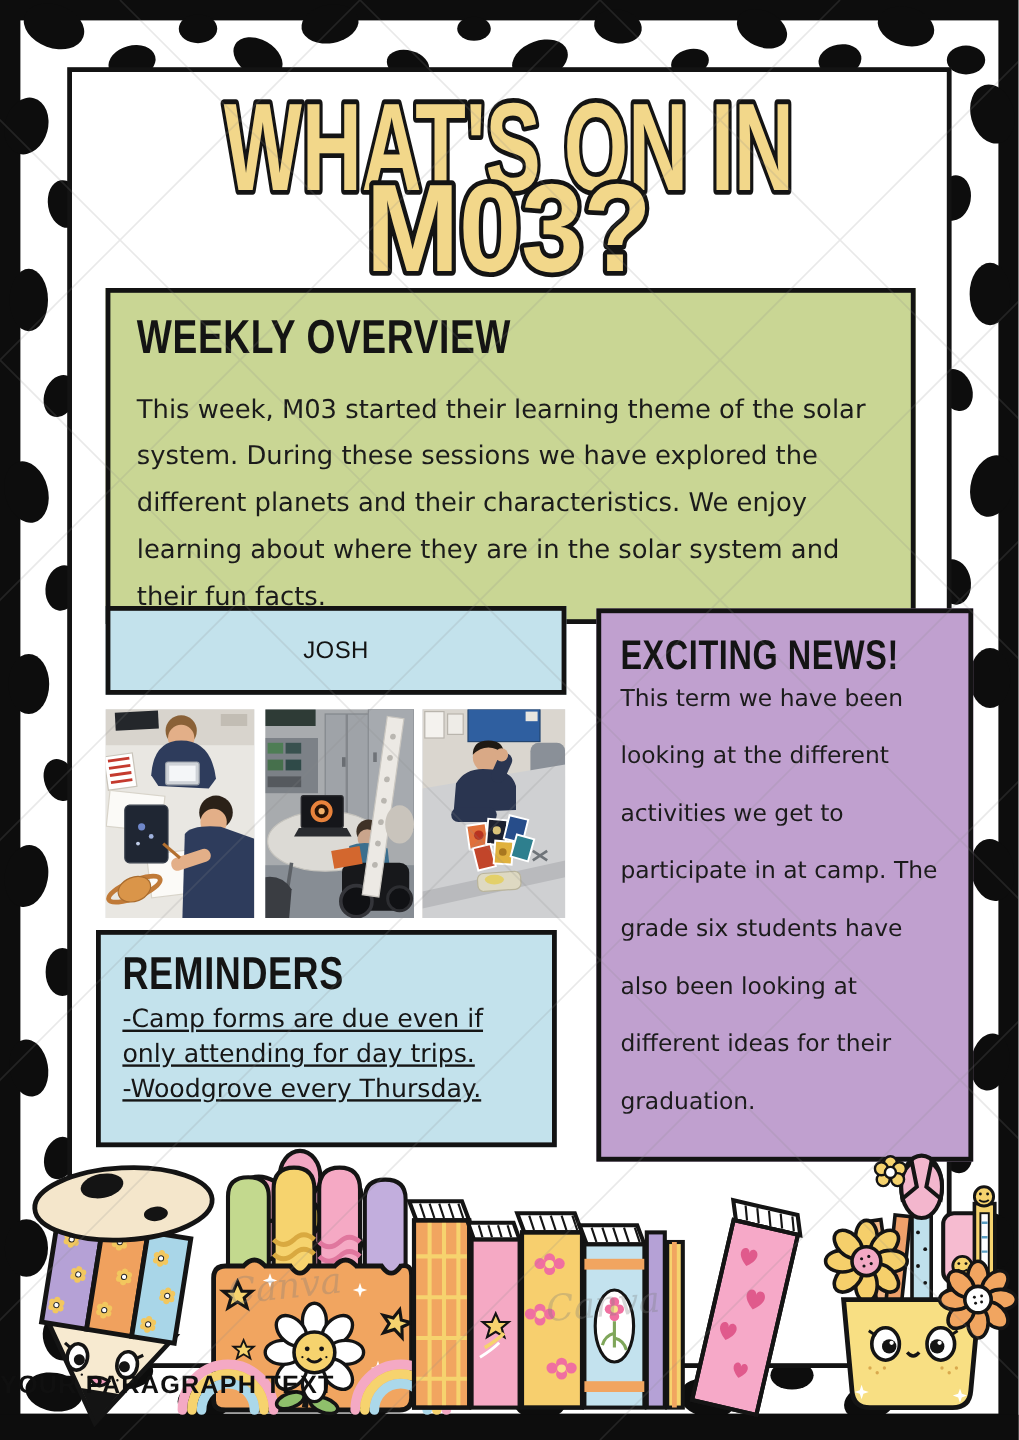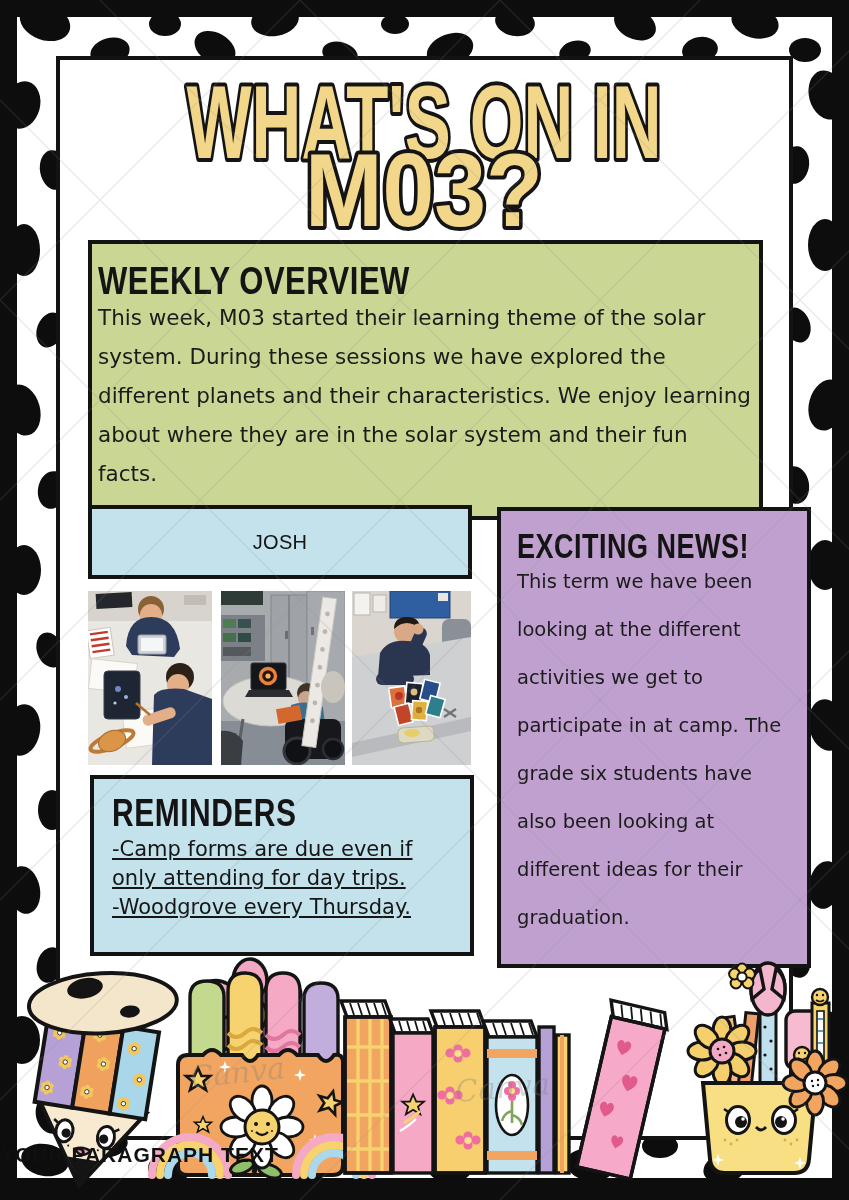--- a/index.html
+++ b/index.html
@@ -8,31 +8,31 @@
   #poster svg{display:block;}
   
   #frame-svg{position:absolute;inset:0;z-index:1;}
   
   #title-svg{position:absolute;left:0;top:60px;z-index:10;}
   
   .box{position:absolute;z-index:10;border:4px solid #131313;box-sizing:border-box;}
   .box-heading{display:inline-block;font-family:"Liberation Sans",sans-serif;font-weight:bold;
                transform:scaleY(1.28);transform-origin:left top;letter-spacing:.5px;color:#141414;}
   .body-text{color:#1b1b1b;}
-  #weekly-box{left:88px;top:240px;width:675px;height:280px;background:#C9D694;padding:14px 6px;}
+  #weekly-box{left:88px;top:240px;width:675px;height:280px;background:#C9D694;padding:14px 22px;}
   #weekly-box .box-heading{font-size:31px;}
-  #weekly-box .body-text{font-size:21.5px;line-height:39px;margin-top:4px;}
+  #weekly-box .body-text{font-size:21.5px;line-height:39px;margin-top:28px;}
   #quote-box{left:88px;top:505px;width:384px;height:74px;background:#C3E2EC;
              display:flex;flex-direction:column;align-items:center;justify-content:center;
              font-family:"Liberation Sans",sans-serif;font-size:20px;font-weight:500;
              letter-spacing:.3px;line-height:30px;color:#141414;}
   #news-box{left:497px;top:507px;width:314px;height:461px;background:#C0A0CF;padding:16px 16px;}
   #news-box .box-heading{font-size:27px;}
   #news-box .body-text{font-size:19.5px;line-height:48px;margin-top:0;}
-  #reminders-box{left:90px;top:775px;width:384px;height:181px;background:#C3E2EC;padding:12px 18px;}
+  #reminders-box{left:80px;top:775px;width:384px;height:181px;background:#C3E2EC;padding:12px 18px;}
   #reminders-box .box-heading{font-size:30px;}
   #reminders-box ul{list-style:none;margin:10px 0 0 0;padding:0;font-size:21px;line-height:29px;text-decoration:underline;}
   
   .photo{position:absolute;top:591px;height:174px;z-index:10;background:#d8d8d8;overflow:hidden;}
   #photo-1{left:88px;width:124px;}
   #photo-2{left:221px;width:124px;}
   #photo-3{left:352px;width:119px;}
   
   #deco-svg{position:absolute;left:0;top:955px;z-index:20;}
   

